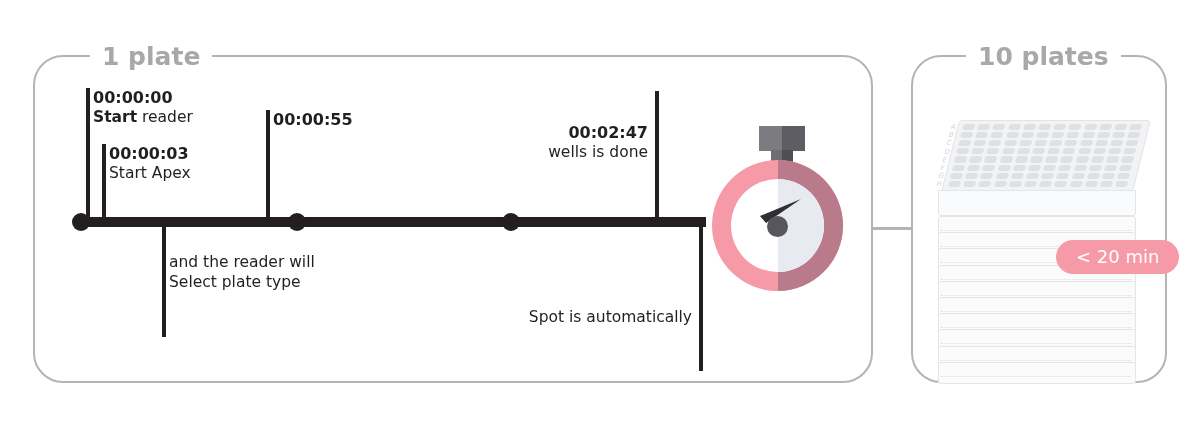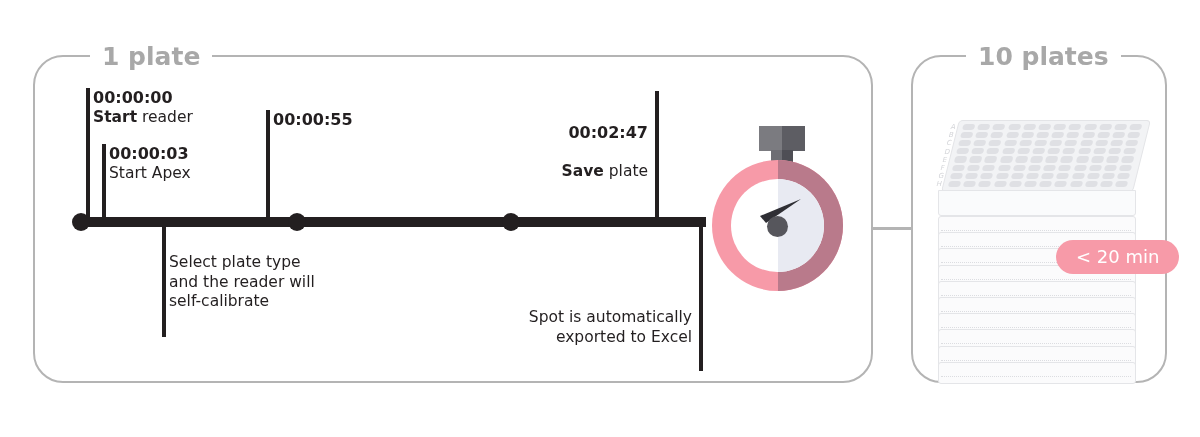--- a/index.html
+++ b/index.html
@@ -268,38 +268,36 @@
   <span class="time">00:00:00</span>
   <span class="desc"><b>Start</b><span> reader</span></span>
 </div>
 
 <div class="event" style="left:109px; top:144px;">
   <span class="time">00:00:03</span>
   <span class="desc">Start Apex</span>
 </div>
 
 <div class="event" style="left:169px; top:253px;">
+  <span class="desc">and the reader will</span>
   <span class="desc">Select plate type</span>
-  <span class="desc">and the reader will</span>
-  <span class="desc">self-calibrate</span>
 </div>
 
 <div class="event" style="left:273px; top:110px;">
   <span class="time">00:00:55</span>
 </div>
 
 <div class="event align-right" style="left:381px; top:91px; width:267px;margin-top:32px;">
   <span class="time">00:02:47</span>
+  <span class="desc">wells is done</span>
   <span class="spacer"></span>
-  <span class="desc"><b>Save</b><span> plate</span></span>
 </div>
 
 <div class="event align-right" style="left:448px; top:308px; width:244px;">
   <span class="desc">Spot is automatically</span>
-  <span class="desc">exported to Excel</span>
 </div>
 
 <div id="stopwatch">
   <div id="sw-crown-body">
     <div id="sw-crown-body-dark"></div>
   </div>
   <div id="sw-crown-stem">
     <div id="sw-crown-stem-dark"></div>
   </div>
   <div id="sw-ring">

